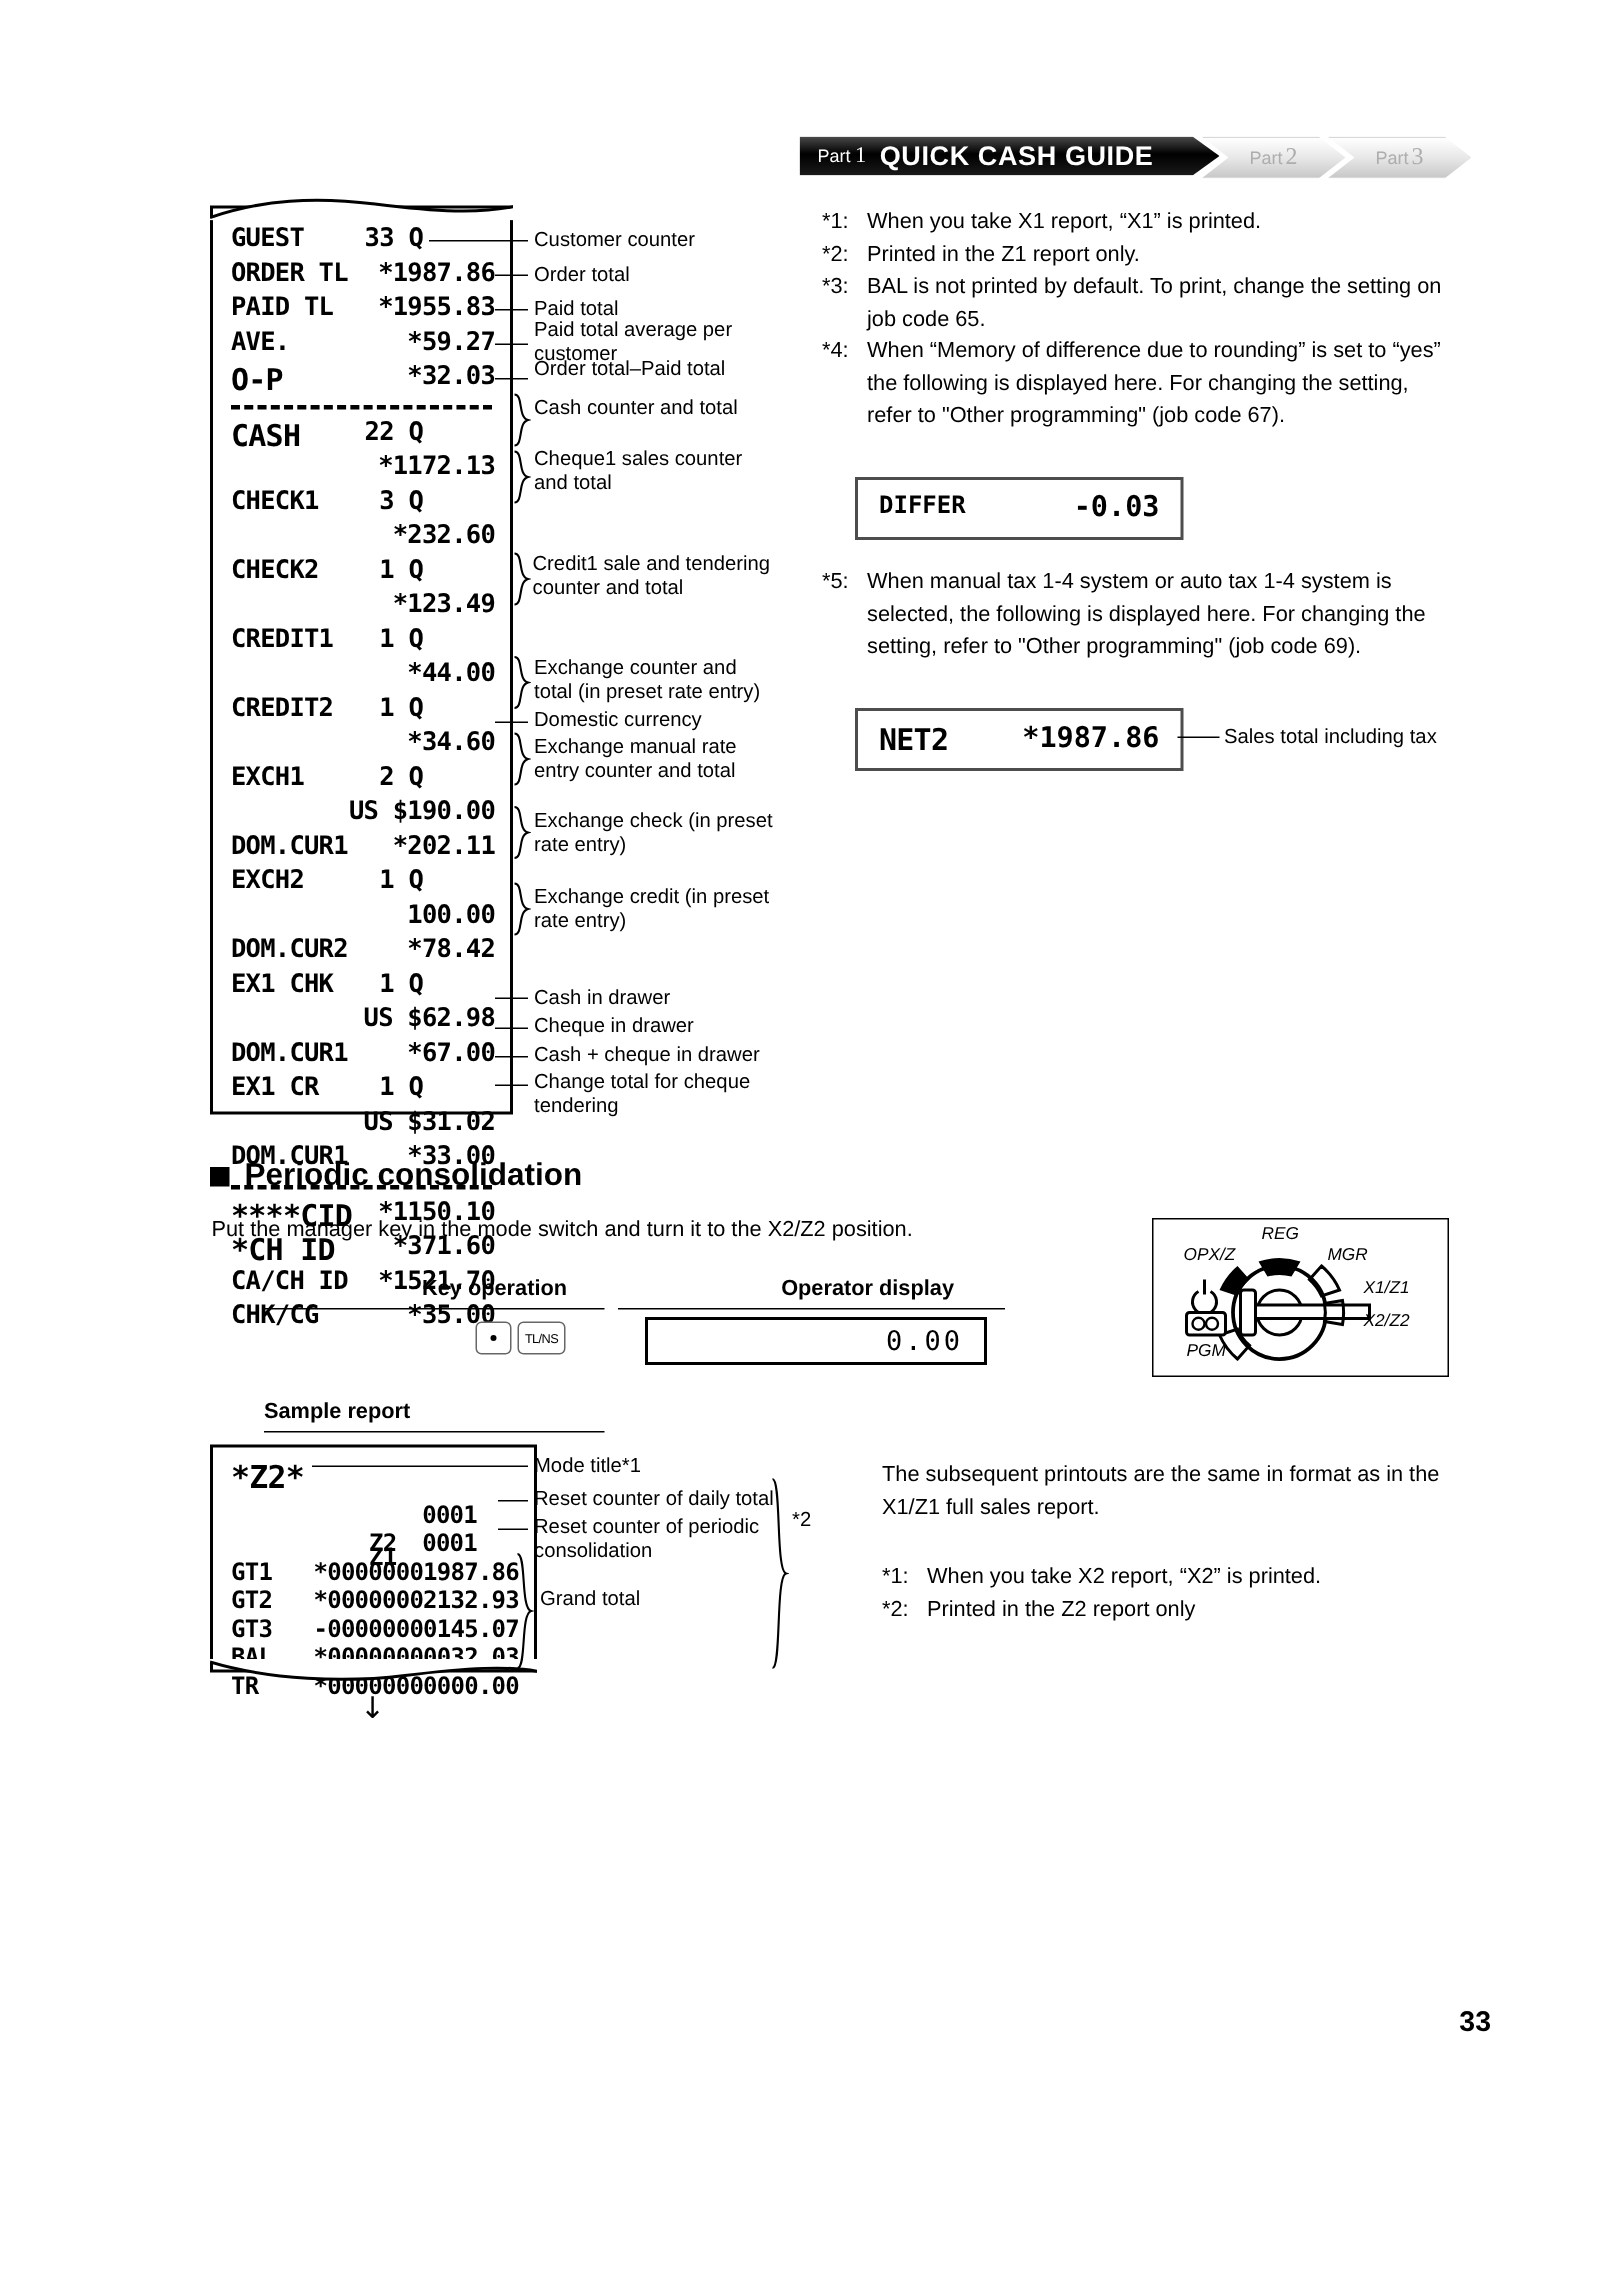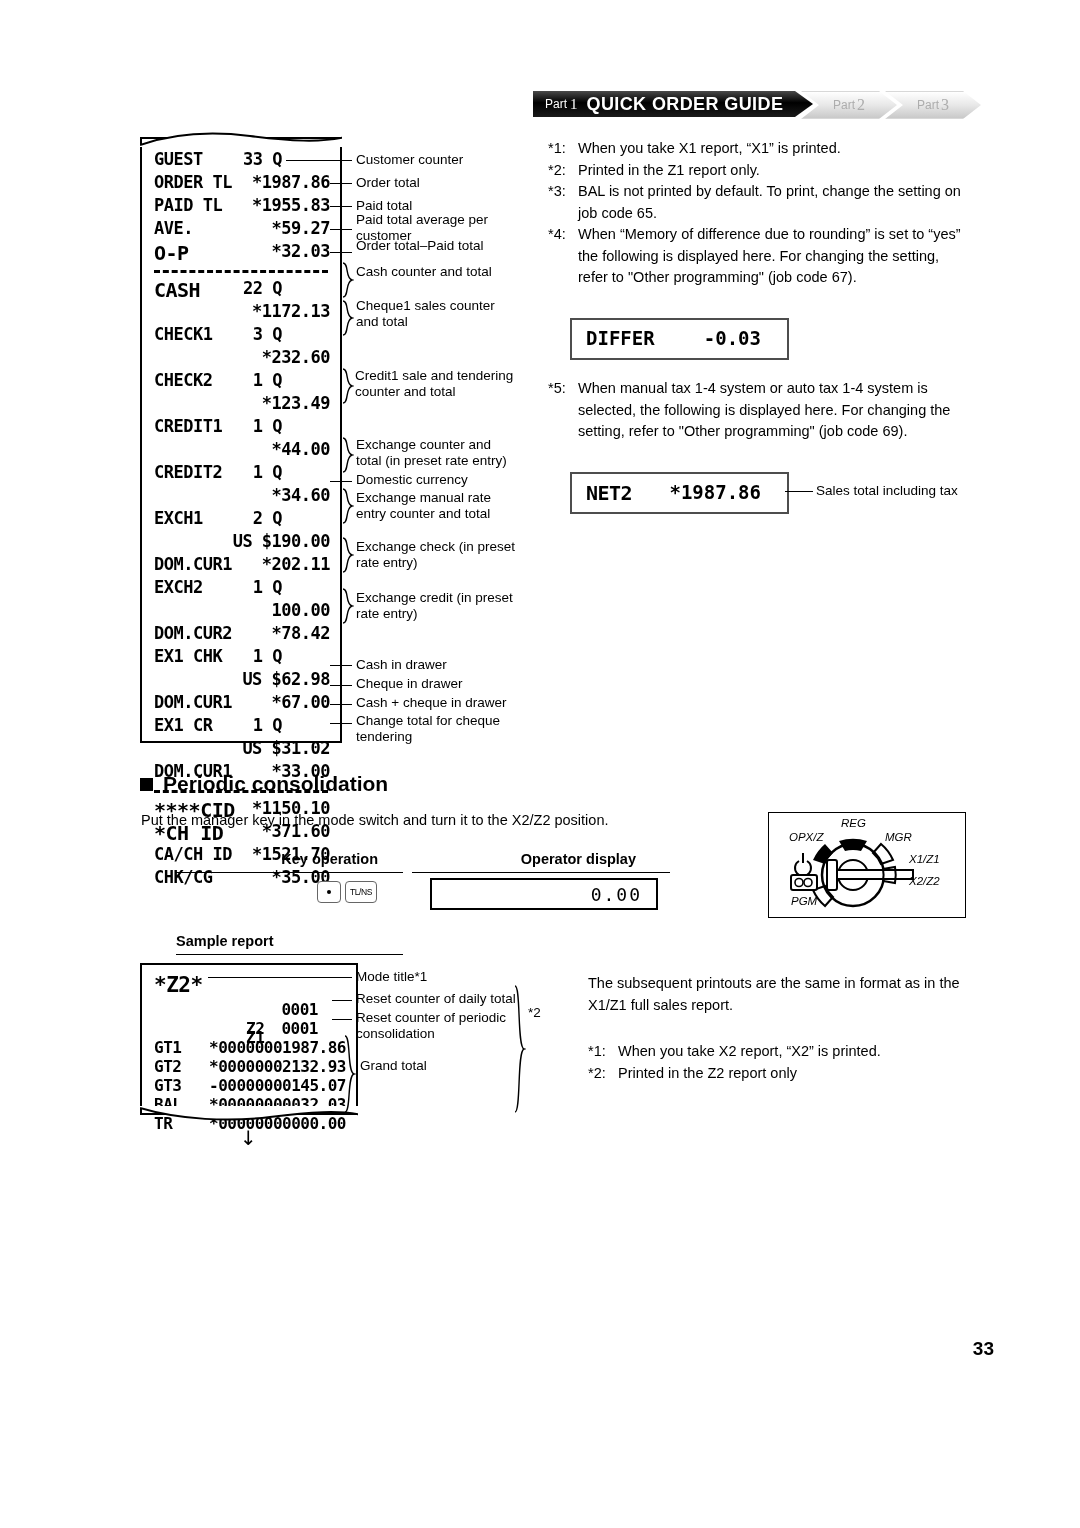--- a/index.html
+++ b/index.html
@@ -167,25 +167,25 @@
     border: 2px solid #4d4d4d;
     background: #fff;
     height: 38px;
     position: relative;
   }
   .displaybox .dlab {
     position: absolute;
     left: 14px; top: 7px;
     font-family: "DejaVu Sans Mono", monospace;
     font-weight: bold;
-    font-size: 19px;
+    font-size: 16px;
   }
   .displaybox .dval {
     position: absolute;
-    right: 26px; top: 7px;
+    right: 14px; top: 7px;
     font-family: "DejaVu Sans Mono", monospace;
     font-weight: bold;
     font-size: 19px;
   }
 
   
   #sec-heading {
     position: absolute;
     left: 140px;
     top: 772px;
@@ -297,21 +297,21 @@
     font-family: "DejaVu Sans", sans-serif;
   }
 </style>
 </head>
 <body>
 
 <div id="header-banner">
   <div class="tab-part1">
     <span class="lbl-small">Part</span>
     <span class="lbl-num">1</span>
-    <span class="lbl-title">QUICK ORDER GUIDE</span>
+    <span class="lbl-title">QUICK CASH GUIDE</span>
   </div>
   <div class="tab-grey t2">
     <span class="g-small">Part</span>
     <span class="g-num">2</span>
   </div>
   <div class="tab-grey t3">
     <span class="g-small">Part</span>
     <span class="g-num">3</span>
   </div>
 </div>

